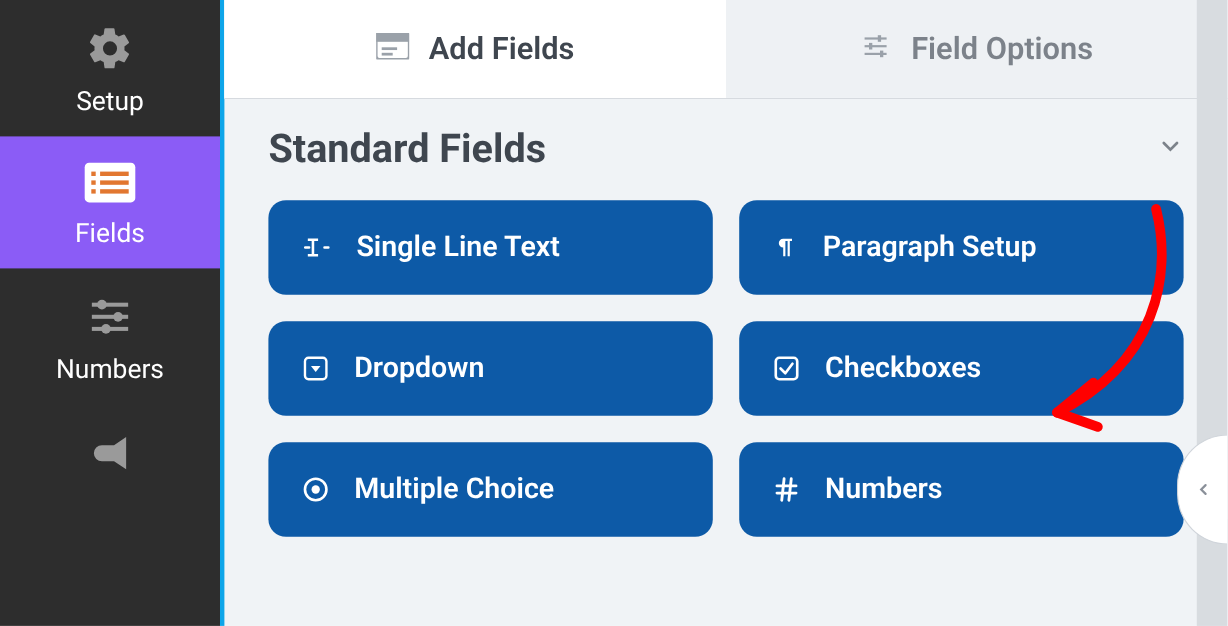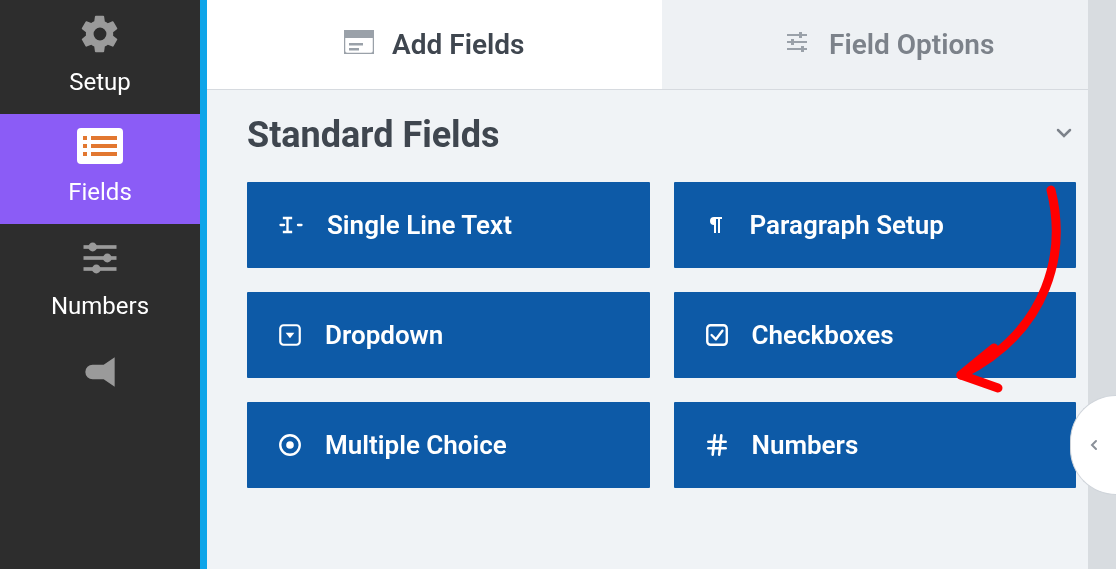--- a/index.html
+++ b/index.html
@@ -21,21 +21,21 @@
       background: #2d2d2d;
       display: flex;
       flex-direction: column;
       flex-shrink: 0;
     }
     .sidebar-item {
       display: flex;
       flex-direction: column;
       align-items: center;
       justify-content: space-between;
-      padding: 12px 0 18px 0;
+      padding: 22px 0 18px 0;
       color: #fff;
       cursor: pointer;
     }
     .sidebar-item.active {
       background: #8b5cf6;
     }
     .sidebar-icon {
       color: #9a9a9a;
       margin-bottom: 8px;
     }
@@ -45,21 +45,21 @@
     .sidebar-label {
       font-size: 24px;
       font-weight: 400;
       color: #fff;
     }
     .main {
       flex: 1;
       background: #f0f3f6;
       display: flex;
       flex-direction: column;
-      border-left: 7px solid #0ea5e9;
+      border-left: 4px solid #0ea5e9;
       position: relative;
     }
     .tabs {
       display: flex;
       background: #fdfdfd;
       border-bottom: 1px solid #d6dadf;
     }
     .tab {
       flex: 1;
       display: flex;
@@ -98,21 +98,21 @@
       color: #3f464f;
     }
     .fields-grid {
       display: grid;
       grid-template-columns: 1fr 1fr;
       gap: 24px 24px;
     }
     .field-button {
       background: #0d5aa7;
       color: #fff;
-      border-radius: 1px;
+      border-radius: 16px;
       padding: 28px 30px;
       display: flex;
       align-items: center;
       gap: 22px;
       font-size: 26px;
       font-weight: 600;
       cursor: pointer;
     }
     .field-icon {
       display: inline-flex;

